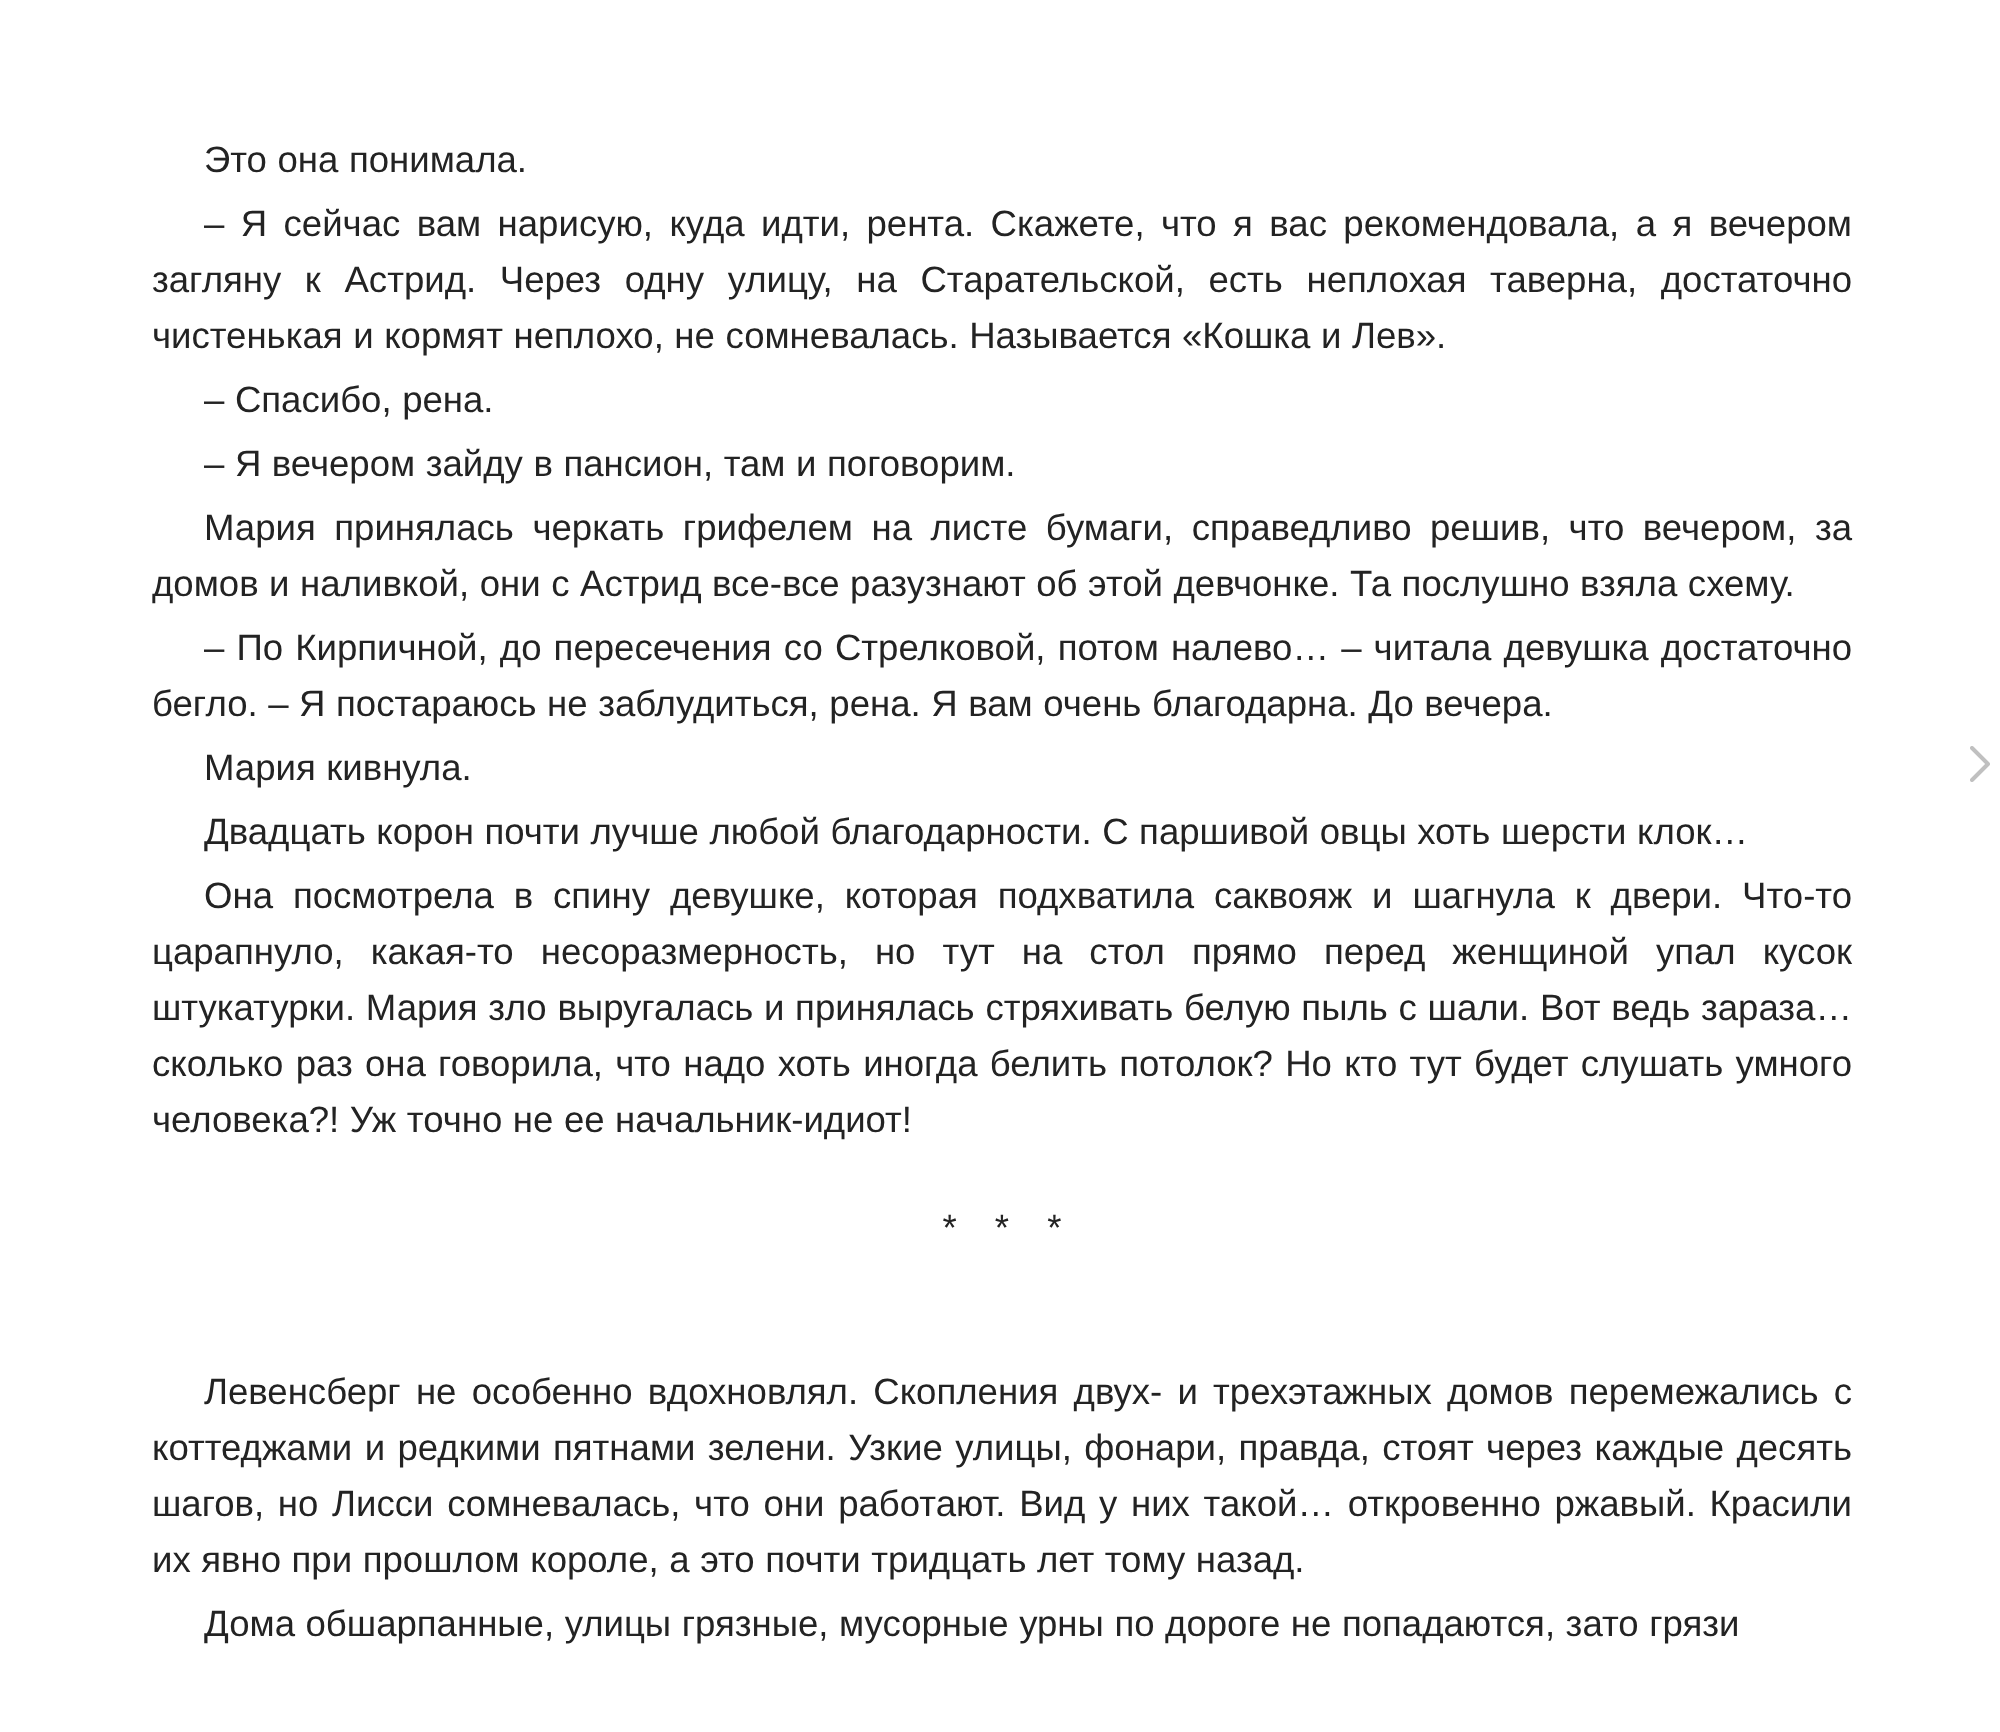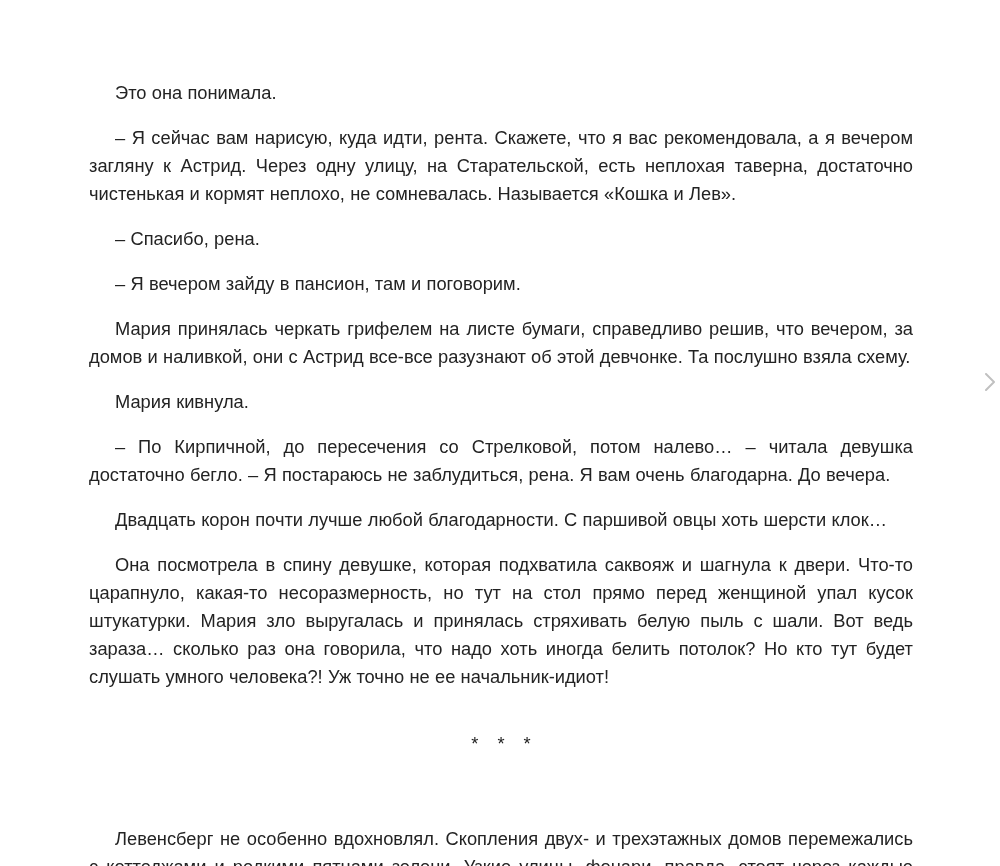--- a/index.html
+++ b/index.html
@@ -33,21 +33,21 @@
     color: #232323;
     font-size: 18.3px;
     line-height: 28px;
     text-align: justify;
     text-justify: inter-word;
     -webkit-hyphens: manual;
     hyphens: manual;
   }
 
   .para {
-    margin: 17px;
+    margin: 4px;
     text-indent: 26px;
     text-align: justify;
     word-spacing: 0.2px;
   }
 
   .para.last-full {
     text-align-last: left;
   }
 
   .scene-break {
@@ -84,30 +84,31 @@
 
 <div id="reader-page">
 
   <div id="text-column">
 
     <p class="para">Это она понимала.</p>
     <p class="para">– Я сейчас вам нарисую, куда идти, рента. Скажете, что я вас рекомендовала, а я вечером загляну к Астрид. Через одну улицу, на Старательской, есть неплохая таверна, достаточно чистенькая и кормят неплохо, не сомневалась. Называется «Кошка и Лев».</p>
     <p class="para">– Спасибо, рена.</p>
     <p class="para">– Я вечером зайду в пансион, там и поговорим.</p>
     <p class="para">Мария принялась черкать грифелем на листе бумаги, справедливо решив, что вечером, за домов и наливкой, они с Астрид все-все разузнают об этой девчонке. Та послушно взяла схему.</p>
+    <p class="para">– По Кирпичной, до пересечения со Стрелковой, потом налево… – читала девушка достаточно бегло. – Я постараюсь не заблудиться, рена. Я вам очень благодарна. До вечера.</p>
     <p class="para">Мария кивнула.</p>
-    <p class="para">– По Кирпичной, до пересечения со Стрелковой, потом налево… – читала девушка достаточно бегло. – Я постараюсь не заблудиться, рена. Я вам очень благодарна. До вечера.</p>
     <p class="para">Двадцать корон почти лучше любой благодарности. С паршивой овцы хоть шерсти клок…</p>
     <p class="para">Она посмотрела в спину девушке, которая подхватила саквояж и шагнула к двери. Что-то царапнуло, какая-то несоразмерность, но тут на стол прямо перед женщиной упал кусок штукатурки. Мария зло выругалась и принялась стряхивать белую пыль с шали. Вот ведь зараза… сколько раз она говорила, что надо хоть иногда белить потолок? Но кто тут будет слушать умного человека?! Уж точно не ее начальник-идиот!</p>
 
     <div class="spacer-before-break"></div>
     <p class="scene-break">* * *</p>
     <div class="spacer-after-break"></div>
 
     <p class="para">Левенсберг не особенно вдохновлял. Скопления двух- и трехэтажных домов перемежались с коттеджами и редкими пятнами зелени. Узкие улицы, фонари, правда, стоят через каждые десять шагов, но Лисси сомневалась, что они работают. Вид у них такой… откровенно ржавый. Красили их явно при прошлом короле, а это почти тридцать лет тому назад.</p>
+    <p class="para last-full">Дома обшарпанные, улицы грязные, мусорные урны по дороге не попадаются, зато грязи</p>
 
   </div>
 
   <div id="next-page-arrow">
     <span>
       <svg width="14" height="24" viewBox="0 0 14 24" aria-hidden="true">
         <polyline points="3,4 11,12 3,20" fill="none" stroke="#9a9a9a" stroke-width="2" stroke-linecap="round" stroke-linejoin="round"></polyline>
       </svg>
     </span>
   </div>

